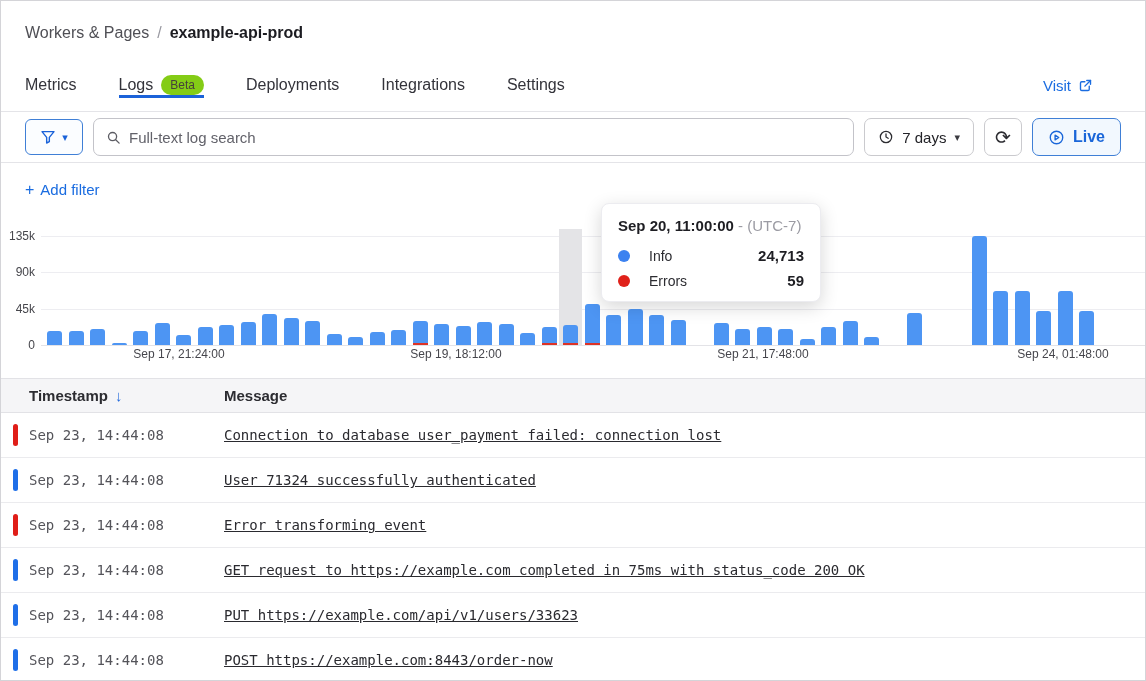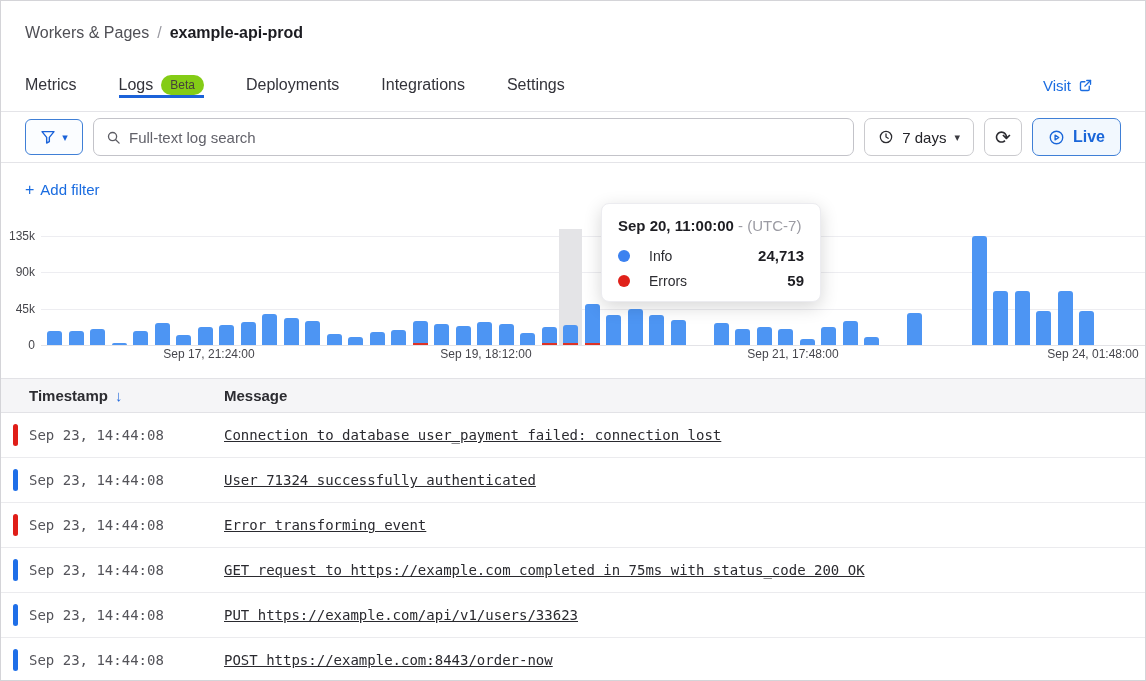--- a/index.html
+++ b/index.html
@@ -38,21 +38,21 @@
   .add-filter { color:#1a6ce0; font-size:15px; cursor:pointer; }
   .add-filter .plus { margin-right:6px; font-size:16px; }
   
   .chart-wrap { position:relative; height:159px; }
   .gridline { position:absolute; left:40px; right:0; height:1px; background:#ededf1; }
   .gridline.base { background:#e3e3e7; }
   .ylabel { position:absolute; width:34px; text-align:right; font-size:12px; color:#46464c; transform:translateY(-50%); }
   .hover-band { position:absolute; width:23px; background:#e4e4e7; }
   .bar { position:absolute; width:15px; background:#4d95f3; border-radius:3px 3px 0 0; }
   .bar-err { position:absolute; width:15px; background:#dd3327; }
-  .xlabel { position:absolute; top:130px; transform:translateX(-50%); font-size:12px; color:#46464c; white-space:nowrap;margin-left:30px; }
+  .xlabel { position:absolute; top:130px; transform:translateX(-50%); font-size:12px; color:#46464c; white-space:nowrap; }
   
   .tooltip { position:absolute; left:600px; top:202px; width:220px; background:#fff; border:1px solid #ececf0; border-radius:8px; box-shadow:0 5px 18px rgba(0,0,0,0.16); padding:13px 16px 12px; z-index:20; }
   .tt-title-row { font-size:15px; margin-bottom:13px; }
   .tt-title { font-weight:700; color:#1e1e23; }
   .tt-tz { color:#9b9ba3; }
   .tt-row { display:flex; align-items:center; gap:19px; margin-top:8px; font-size:14px; color:#2c2c31; }
   .tt-dot { width:12px; height:12px; border-radius:50%; flex:none; }
   .tt-val { margin-left:auto; font-weight:700; color:#1e1e23; font-size:15px; }
   
   .log-table { position:absolute; left:0; right:0; top:377px; }

